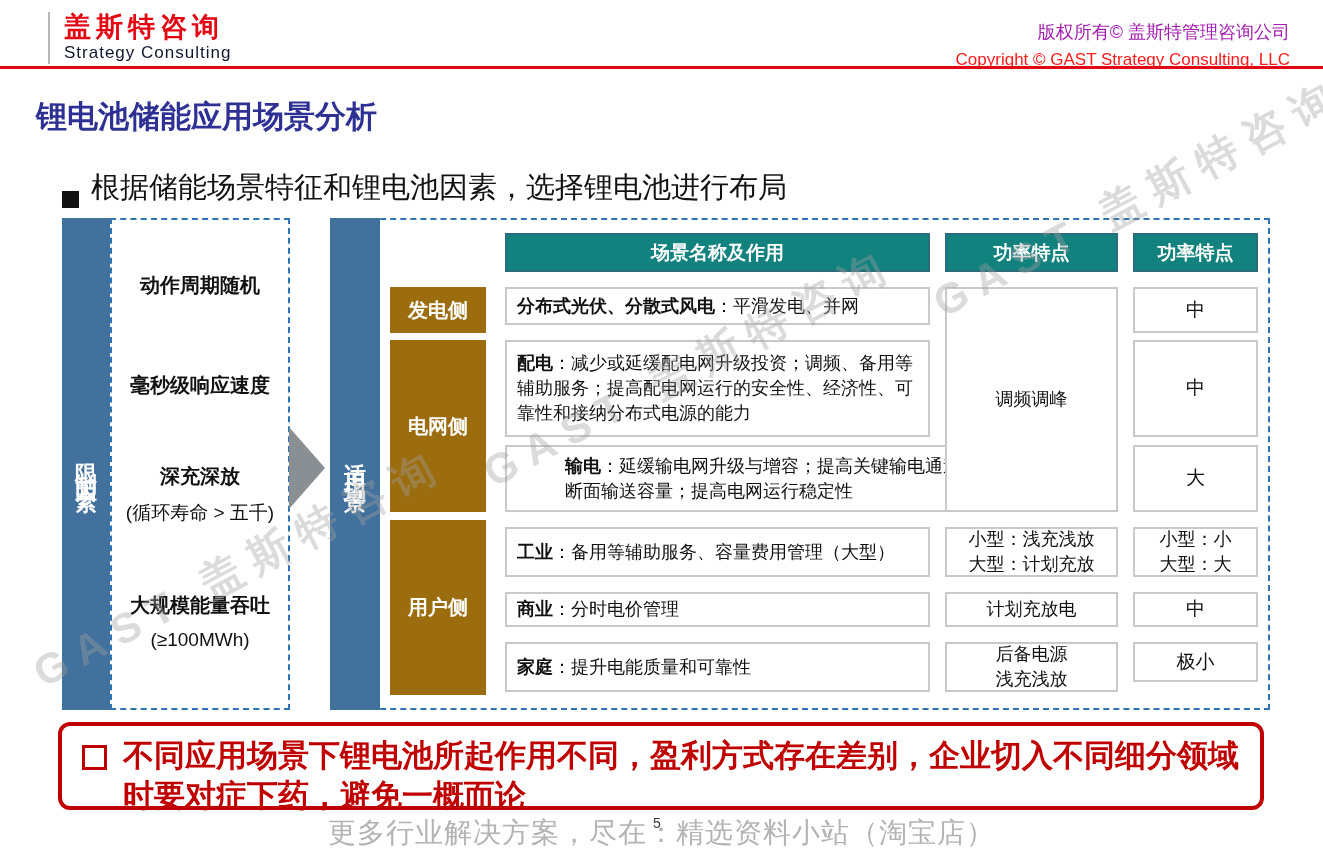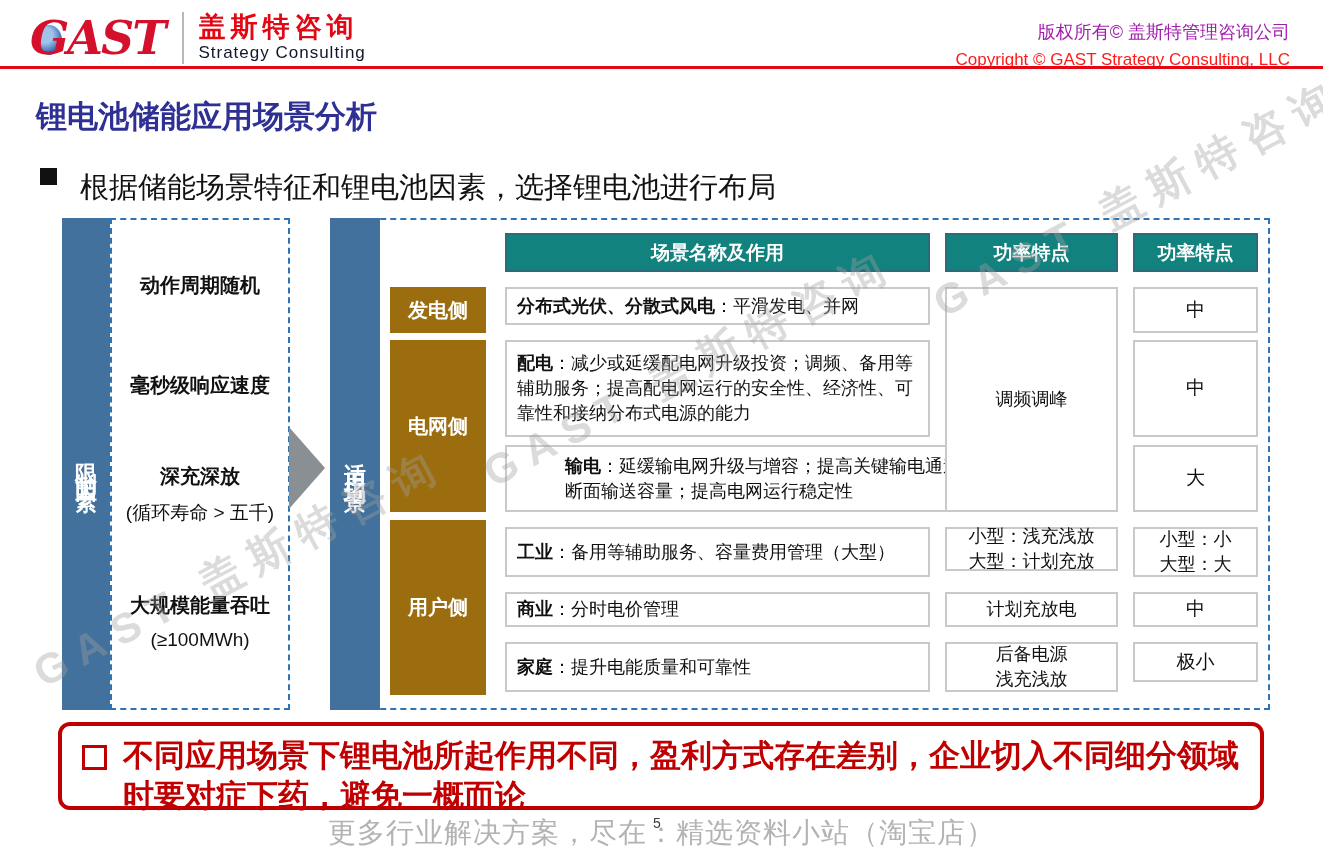--- a/index.html
+++ b/index.html
@@ -14,21 +14,21 @@
     background:radial-gradient(circle at 35% 35%,#9fc4e8 0 30%,#2b64b0 70%,#1a3f7a 100%);}
   .vdivider{width:2px;background:#b8b8b8;}
   .brand-cn{color:#e30613;font-weight:bold;font-size:27px;letter-spacing:5px;line-height:1.1;}
   .brand-en{color:#0f172a;font-size:17px;letter-spacing:1px;}
   .copy-cn{color:#a21caf;font-size:18px;text-align:right;}
   .copy-en{color:#ff1a1a;font-size:17px;text-align:right;}
   .red-rule{left:0;top:66px;width:1323px;height:3px;background:#e30613;}
 
   
   .page-title{color:#2e3193;font-weight:bold;font-size:31px;}
-  .subtitle-row{display:flex;align-items:flex-start;gap:23px;color:#111;font-size:29px;}
+  .subtitle-row{display:flex;align-items:flex-end;gap:12px;color:#111;font-size:29px;margin-left:22px;}
   .sq-bullet{width:17px;height:17px;background:#111;flex:0 0 auto;}
 
   
   .vbar{background:#41719C;color:#fff;display:flex;align-items:center;justify-content:center;}
   .vtext{writing-mode:vertical-lr;text-orientation:upright;font-weight:bold;font-size:22px;letter-spacing:9px;}
   .dashed{border:2px dashed #2e74b5;background:#fff;}
   .factor-main{font-weight:bold;font-size:20px;color:#111;text-align:center;width:100%;}
   .factor-sub{font-size:19px;color:#111;text-align:center;width:100%;}
   .arrow-right{width:0;height:0;border-top:41px solid transparent;border-bottom:41px solid transparent;
     border-left:36px solid #8a8f94;}
@@ -52,24 +52,20 @@
 
   .wm{color:rgba(160,160,160,0.38);font-weight:bold;font-size:42px;letter-spacing:12px;
     transform:rotate(-28deg);white-space:nowrap;pointer-events:none;}
 </style>
 </head>
 <body>
 
 <div id="slide">
 
   <div class="abs" style="left:30px;top:12px;display:flex;align-items:center;">
-    <div style="position:relative;">
-      <div class="globe abs" style="left:6px;top:10px;"></div>
-      <div class="logo-gast" style="position:relative;">GAST</div>
-    </div>
     <div class="vdivider" style="height:52px;margin:0 14px 0 18px;"></div>
     <div>
       <div class="brand-cn">盖斯特咨询</div>
       <div class="brand-en">Strategy Consulting</div>
     </div>
   </div>
   <div class="abs" style="right:33px;top:20px;">
     <div class="copy-cn">版权所有© 盖斯特管理咨询公司</div>
     <div class="copy-en" style="margin-top:6px;">Copyright © GAST Strategy Consulting, LLC</div>
   </div>
@@ -120,21 +116,21 @@
     <div class="pad"><span class="lead">工业</span><span>：备用等辅助服务、容量费用管理（大型）</span></div>
   </div>
   <div class="abs cell" style="left:505px;top:592px;width:425px;height:35px;">
     <div class="pad"><span class="lead">商业</span><span>：分时电价管理</span></div>
   </div>
   <div class="abs cell" style="left:505px;top:642px;width:425px;height:50px;">
     <div class="pad"><span class="lead">家庭</span><span>：提升电能质量和可靠性</span></div>
   </div>
 
   <div class="abs cell center" style="left:945px;top:287px;width:173px;height:225px;">调频调峰</div>
-  <div class="abs cell center" style="left:945px;top:527px;width:173px;height:44px;">
+  <div class="abs cell center" style="left:945px;top:527px;width:173px;height:50px;">
     <div>
         <div>小型：浅充浅放</div>
         <div>大型：计划充放</div>
       </div>
   </div>
   <div class="abs cell center" style="left:945px;top:592px;width:173px;height:35px;">计划充放电</div>
   <div class="abs cell center" style="left:945px;top:642px;width:173px;height:50px;">
     <div>
         <div>后备电源</div>
         <div>浅充浅放</div>

